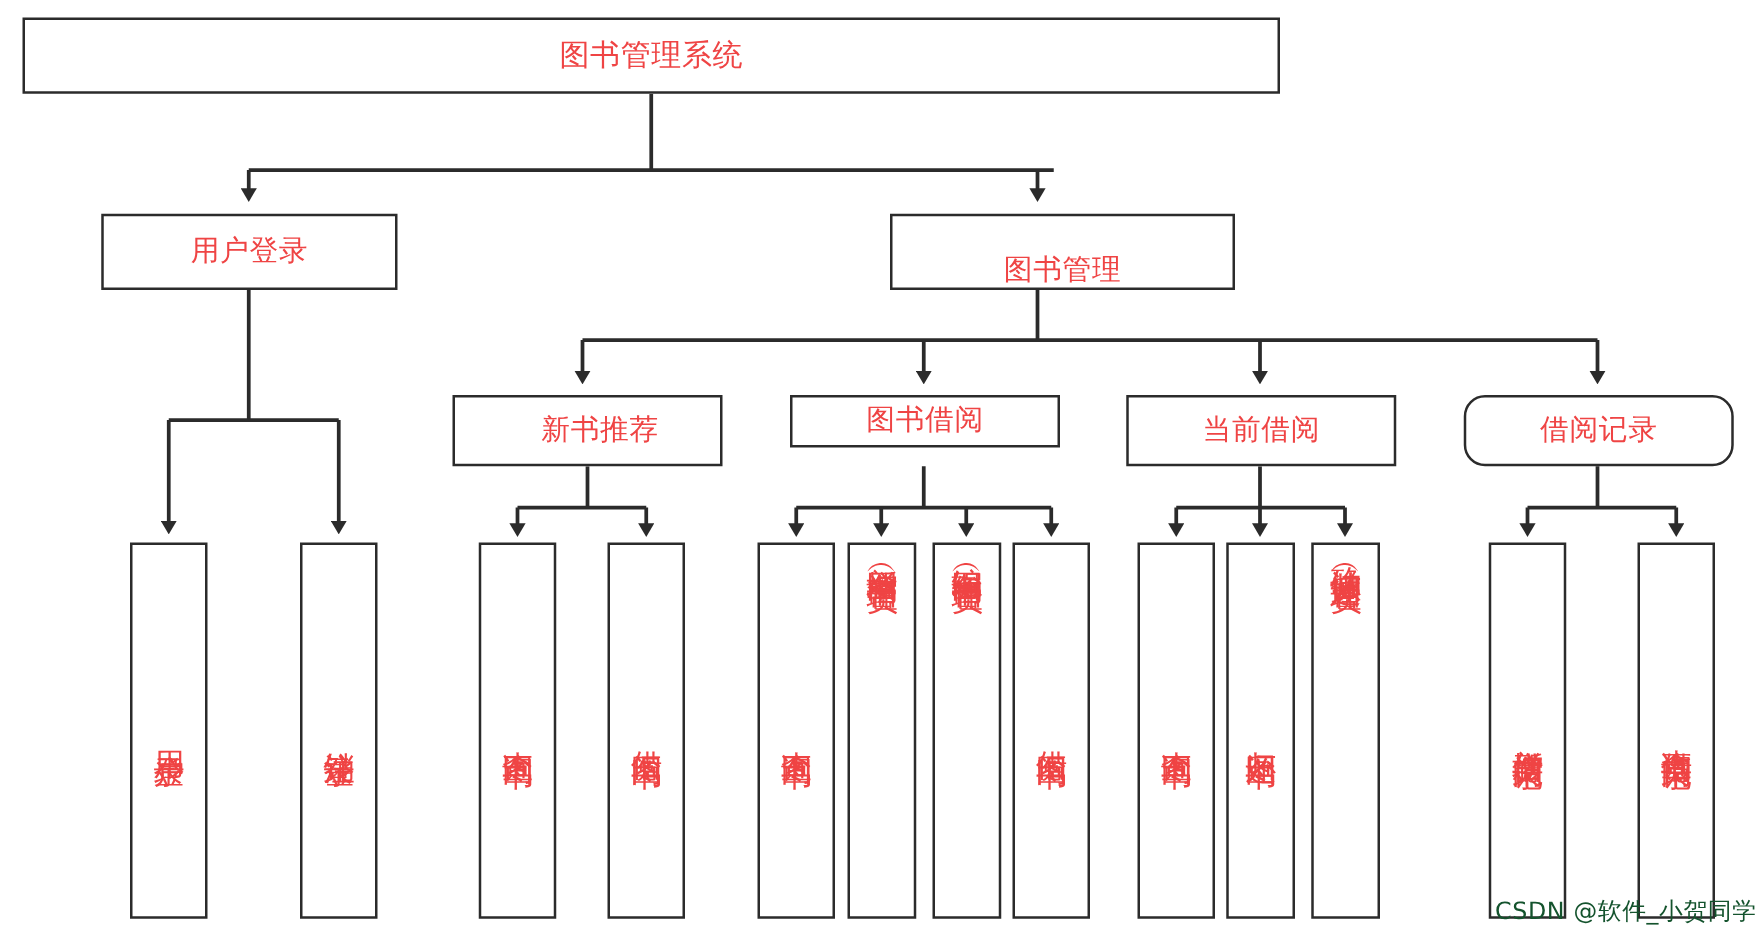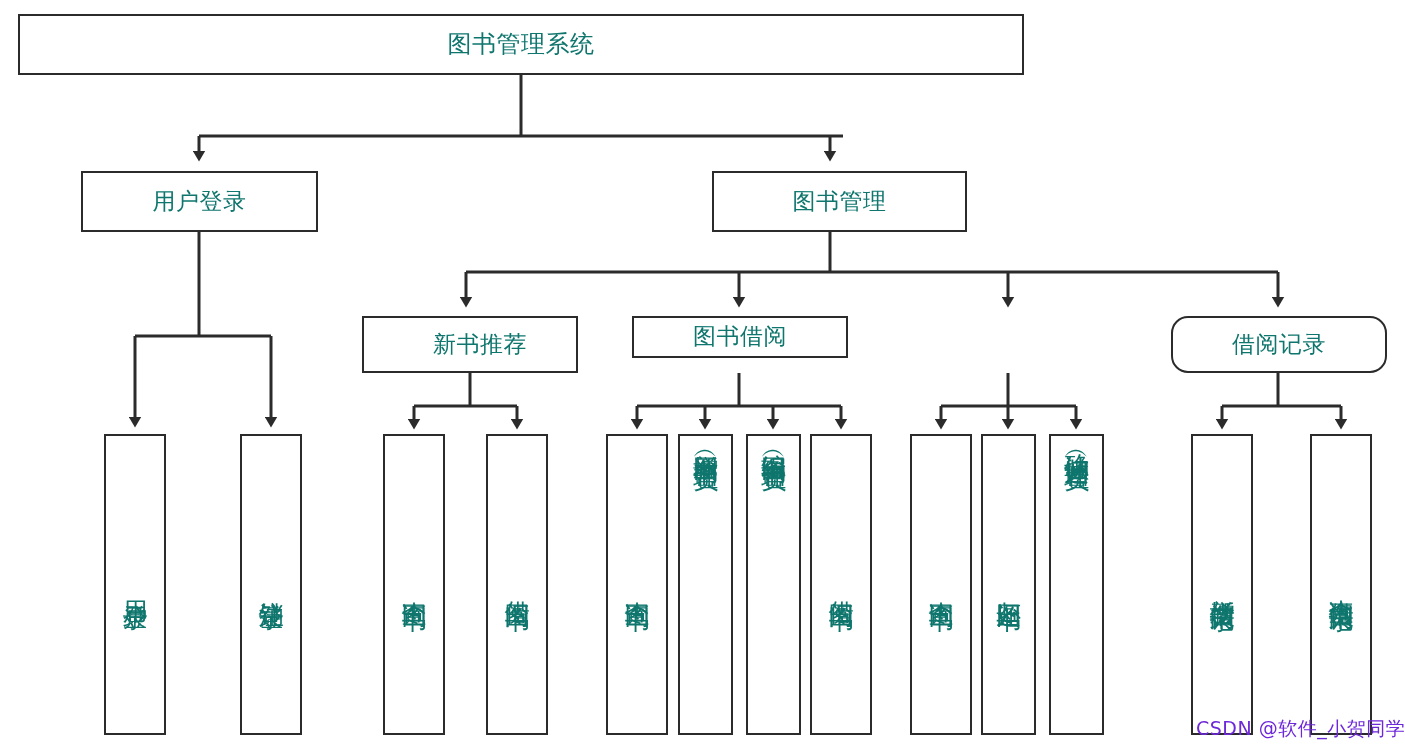--- a/index.html
+++ b/index.html
@@ -34,21 +34,21 @@
     display: flex;
     align-items: center;
     justify-content: center;
     color: #3a3a3a;
     text-align: center;
   }
   .node .lbl {
     display: block;
     line-height: 1.18;
     letter-spacing: 0.5px;
-    color: #0f766e;
+    color: #ef4444;
   }
   .node.horiz .lbl {
     writing-mode: horizontal-tb;
     font-size: 23px;
   }
   .node.root .lbl {
     font-size: 24px;
   }
   .node.vert {
     align-items: center;
@@ -65,21 +65,21 @@
   
   .node.vert.overflow {
     align-items: flex-start;
   }
   .node.vert.overflow .lbl {
     margin-top: -2px;
   }
   .watermark {
     position: absolute;
     font-size: 19px;
-    color: #6d28d9;
+    color: #14532d;
     letter-spacing: 0.5px;
     white-space: nowrap;
     font-family: "DejaVu Sans", "Liberation Sans", sans-serif;
   }
 </style>
 </head>
 <body>
 
 <div id="canvas">
 
@@ -134,32 +134,35 @@
   </svg>
 
   <div class="node horiz root" style="left:18px; top:14px; width:1006px; height:61px;">
     <span class="lbl">图书管理系统</span>
   </div>
 
   <div class="node horiz" style="left:81px; top:171px; width:237px; height:61px;">
     <span class="lbl">用户登录</span>
   </div>
 
-  <div class="node horiz" style="left:712px; top:171px; width:255px; height:61px;">
+  <div class="node horiz" style="left:712px; top:171px; width:276px; height:61px;align-items:flex-end;">
     <span class="lbl">图书管理</span>
   </div>
 
   <div class="node horiz" style="left:362px; top:316px; width:216px; height:57px;padding-left:20px;">
     <span class="lbl">新书推荐</span>
   </div>
 
   <div class="node horiz" style="left:632px; top:316px; width:216px; height:42px;">
     <span class="lbl">图书借阅</span>
   </div>
 
+  <div class="node horiz" style="left:901px; top:316px; width:216px; height:57px;">
+    <span class="lbl">当前借阅</span>
+  </div>
 
   <div class="node horiz" style="left:1171px; top:316px; width:216px; height:57px;border-radius:17px;">
     <span class="lbl">借阅记录</span>
   </div>
 
   <div class="node vert" style="left:104px; top:434px; width:62px; height:301px;">
     <span class="lbl">用户登录</span>
   </div>
 
   <div class="node vert" style="left:240px; top:434px; width:62px; height:301px;">

